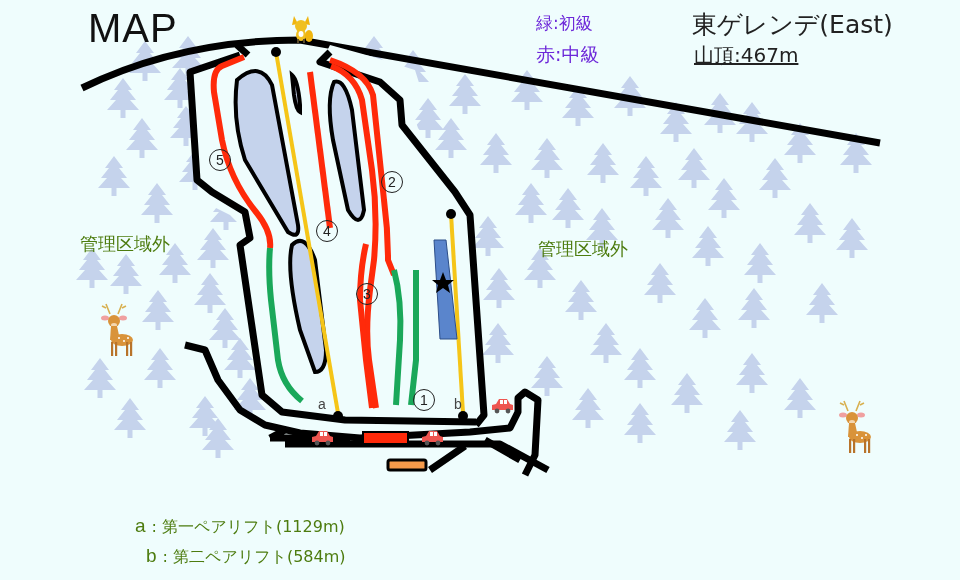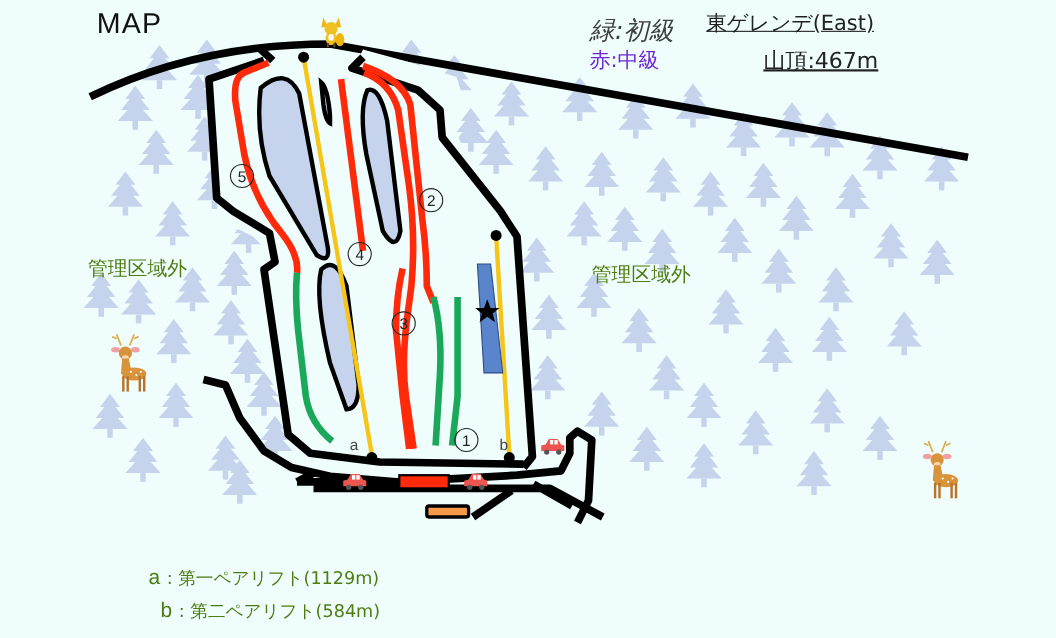--- a/index.html
+++ b/index.html
@@ -1,23 +1,23 @@
 <!DOCTYPE html>
 <html><head>
 <meta charset="utf-8">
 <style>
   html, body { margin:0; padding:0; }
   body { width:960px; height:580px; background:#effdfd; overflow:hidden; position:relative;
          font-family:"DejaVu Sans", sans-serif; }
   #map { position:absolute; left:0; top:0; width:960px; height:580px; }
   .txt { position:absolute; white-space:nowrap; color:#4d7c0f; }
-  .title { left:88px; top:6px; font-size:26px; font-family:"Liberation Sans", sans-serif; color:#111; letter-spacing:1px; }
-  .legend-green { left:536px; top:12px; font-size:23px; color:#404040;font-style:italic; }
+  .title { left:88px; top:6px; font-size:40px; font-family:"Liberation Sans", sans-serif; color:#111; letter-spacing:1px; }
+  .legend-green { left:536px; top:12px; font-size:17px; color:#6d28d9; }
   .legend-red { left:536px; top:42px; font-size:19px; color:#6d28d9; }
-  .area-name { left:642px; top:8px; font-size:19px; color:#222;text-decoration:underline; }
+  .area-name { left:692px; top:8px; font-size:25px; color:#222; }
   .summit { left:694px; top:42px; font-size:20px; color:#222;text-decoration:underline; }
   .out-left { left:80px; top:232px; font-size:18px; }
   .out-right { left:538px; top:237px; font-size:18px; }
   .lift-a { left:135px; top:515px; font-size:16px; }
   .lift-b { left:146px; top:545px; font-size:16px; }
   .lift-key { font-size:19px; font-family:"Liberation Sans", sans-serif; margin-right:6px; }
   .course-num { position:absolute; width:20px; height:20px; border:1.6px solid #222; border-radius:50%;
                 font-size:14px; line-height:20px; text-align:center; color:#222; background:transparent;
                 font-family:"Liberation Sans", sans-serif; }
   .lift-letter { position:absolute; font-size:14px; color:#444; font-family:"Liberation Sans", sans-serif; }

